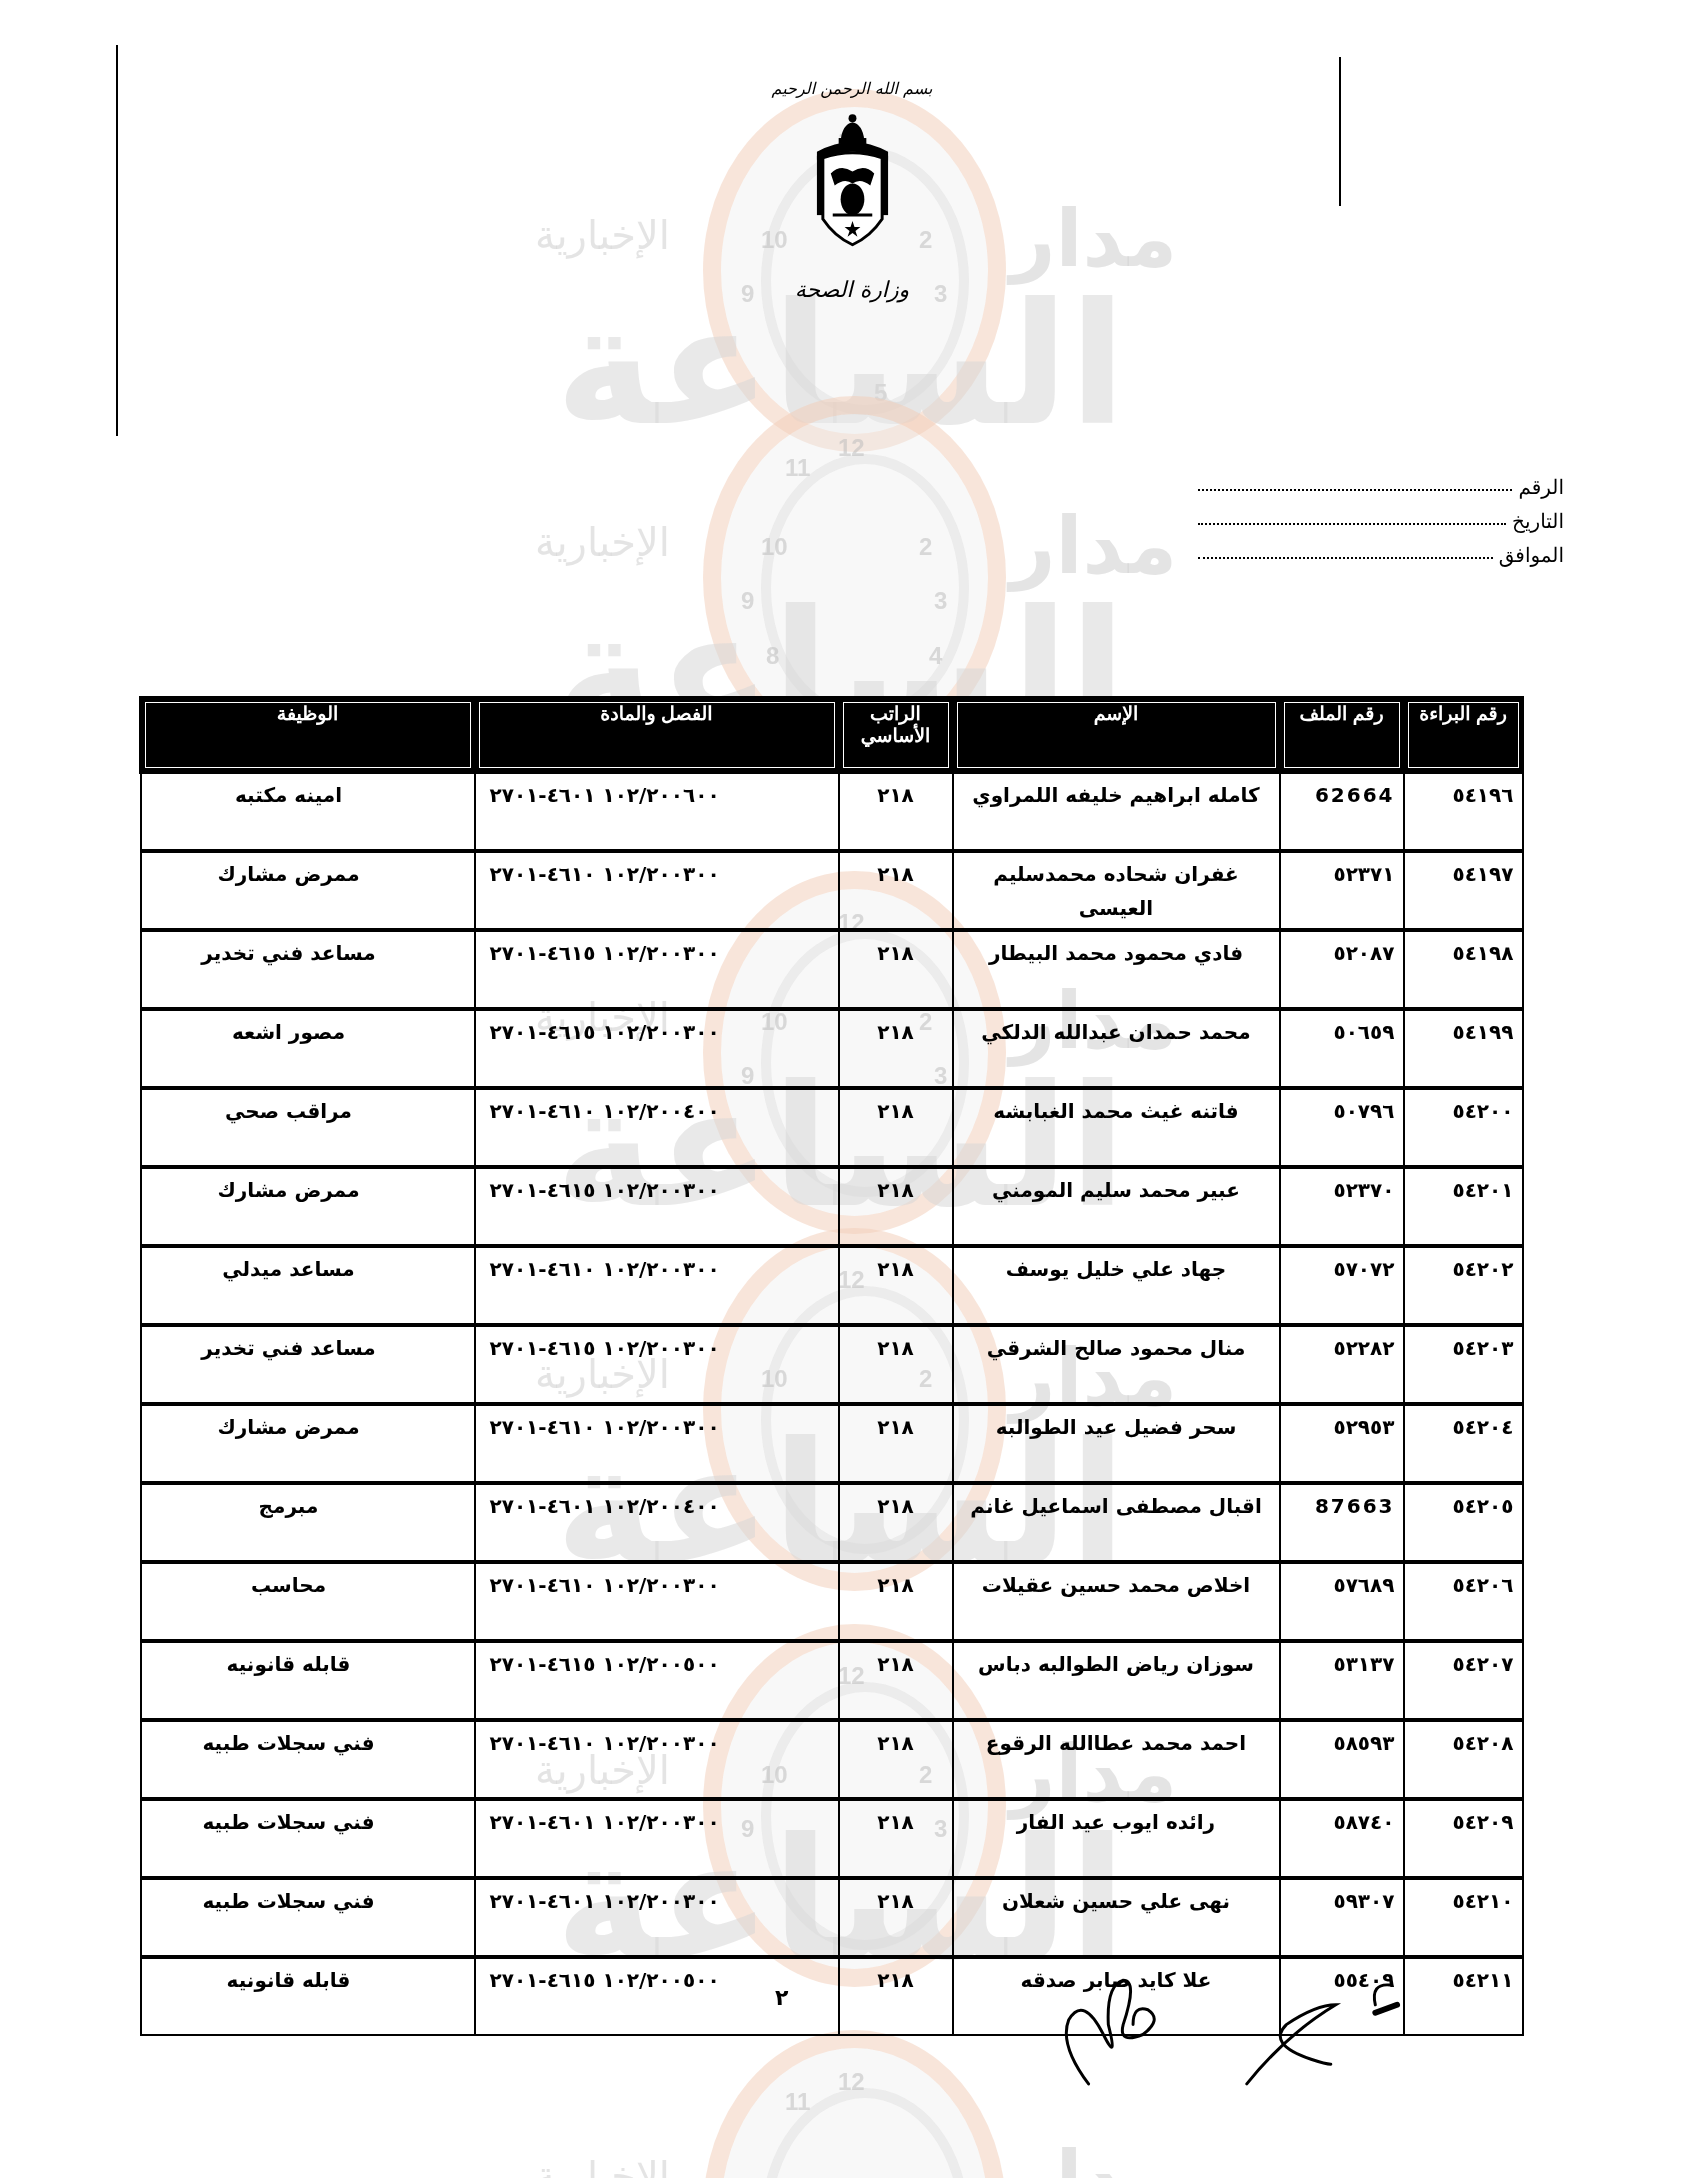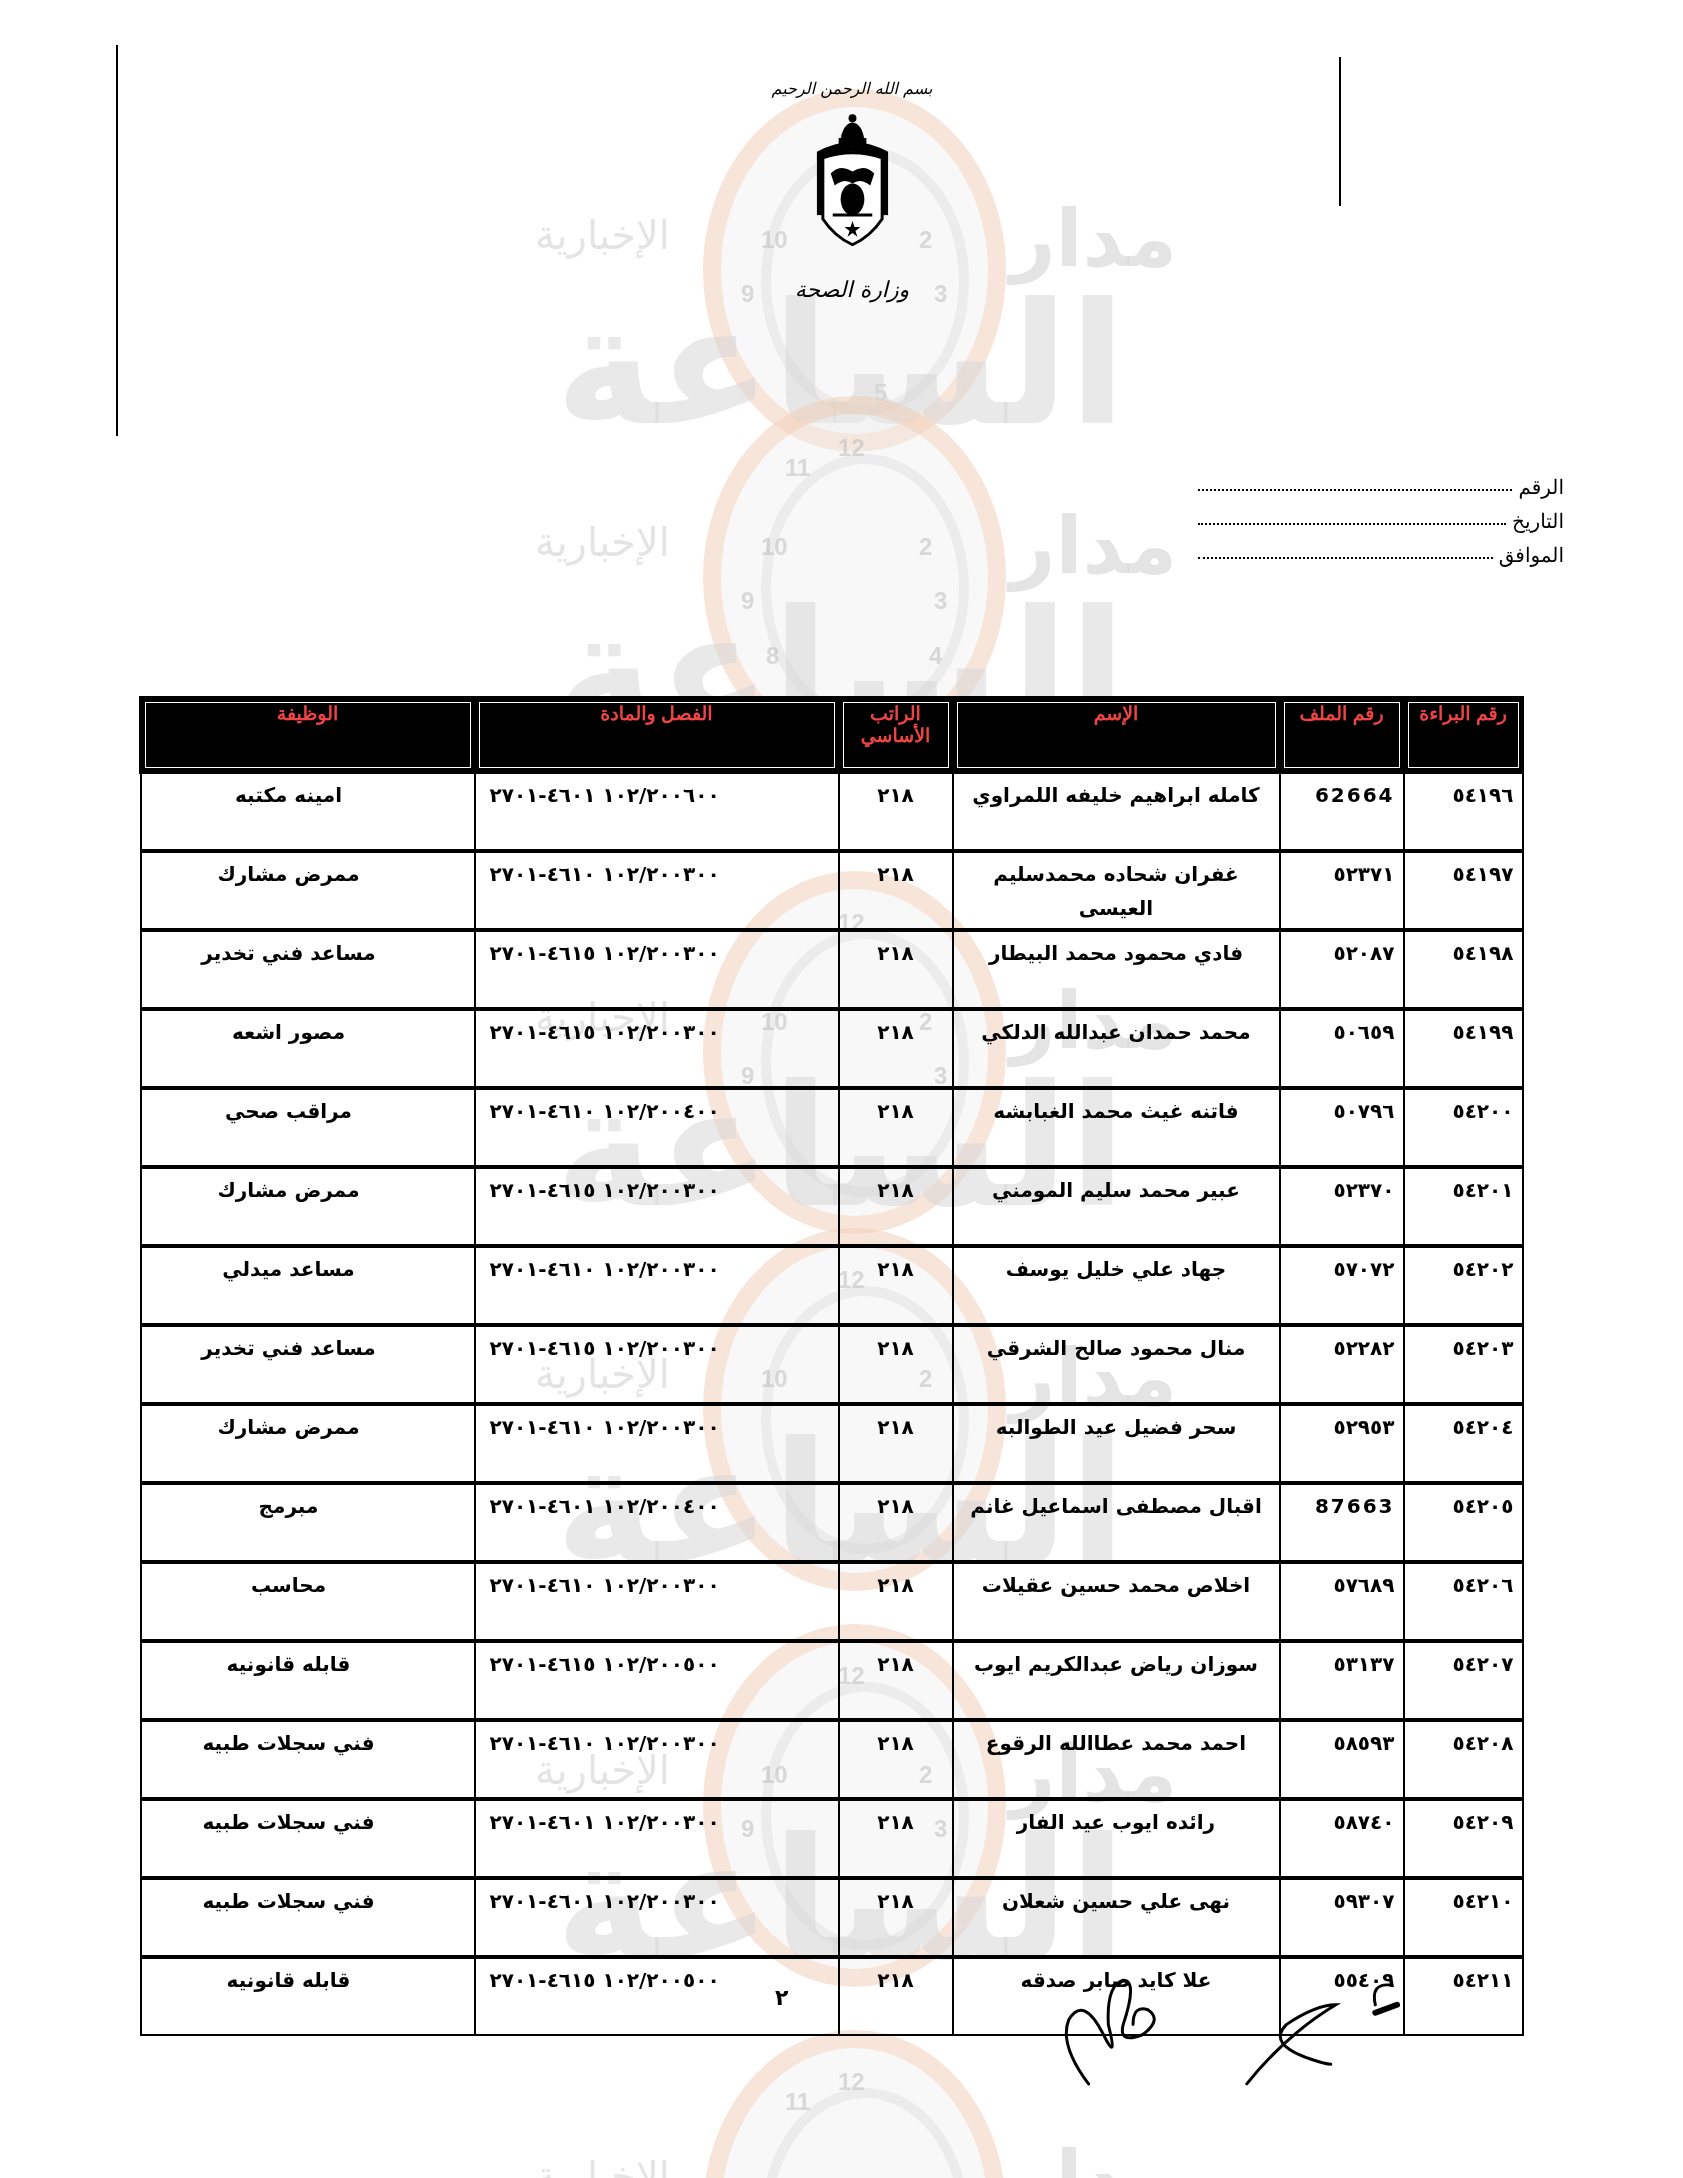--- a/index.html
+++ b/index.html
@@ -159,21 +159,21 @@
       direction: rtl;
       table-layout: fixed;
     }
     table.staff th, table.staff td {
       border: 2px solid #000;
       vertical-align: top;
       padding: 0;
     }
     table.staff th {
       background: #000;
-      color: #ef4444;
+      color: #ffffff;
       font-family: "Liberation Sans", sans-serif;
       font-weight: bold;
       font-size: 19px;
       height: 67px;
       line-height: 22px;
       vertical-align: top;
       padding-top: 4px;
       border: 3px solid #000;
       outline: 1px solid #fff;
       outline-offset: -5px;
@@ -436,21 +436,21 @@
         <td class="col-seq">٥٤٢٠٦</td>
         <td class="col-file">٥٧٦٨٩</td>
         <td class="col-name">اخلاص محمد حسين عقيلات</td>
         <td class="col-salary">٢١٨</td>
         <td class="col-code">١٠٢/٢٠٠٣٠٠ ٤٦١٠-٢٧٠١</td>
         <td class="col-job">محاسب</td>
       </tr>
       <tr class="data-row">
         <td class="col-seq">٥٤٢٠٧</td>
         <td class="col-file">٥٣١٣٧</td>
-        <td class="col-name">سوزان رياض عبدالكريم ايوب</td>
+        <td class="col-name">سوزان رياض الطوالبه دباس</td>
         <td class="col-salary">٢١٨</td>
         <td class="col-code">١٠٢/٢٠٠٥٠٠ ٤٦١٥-٢٧٠١</td>
         <td class="col-job">قابله قانونيه</td>
       </tr>
       <tr class="data-row">
         <td class="col-seq">٥٤٢٠٨</td>
         <td class="col-file">٥٨٥٩٣</td>
         <td class="col-name">احمد محمد عطاالله الرقوع</td>
         <td class="col-salary">٢١٨</td>
         <td class="col-code">١٠٢/٢٠٠٣٠٠ ٤٦١٠-٢٧٠١</td>

